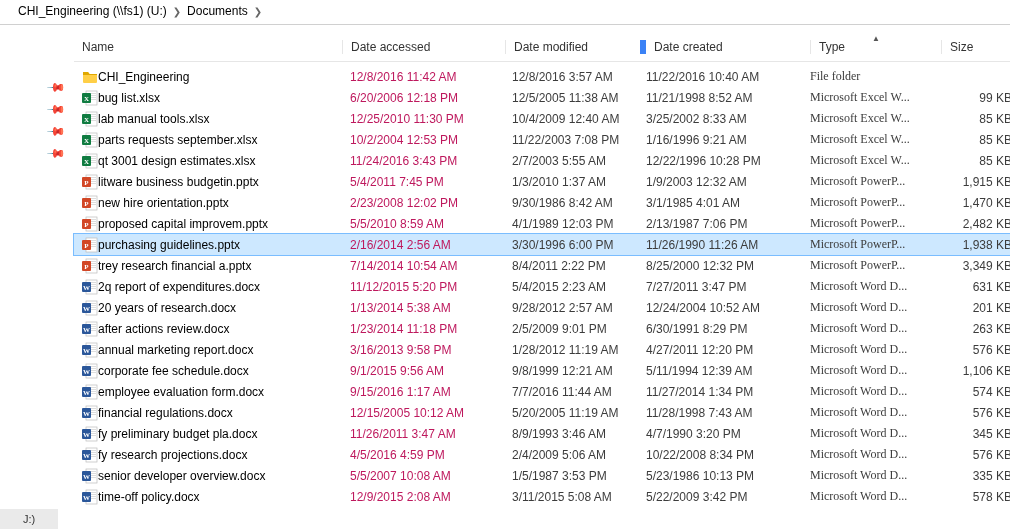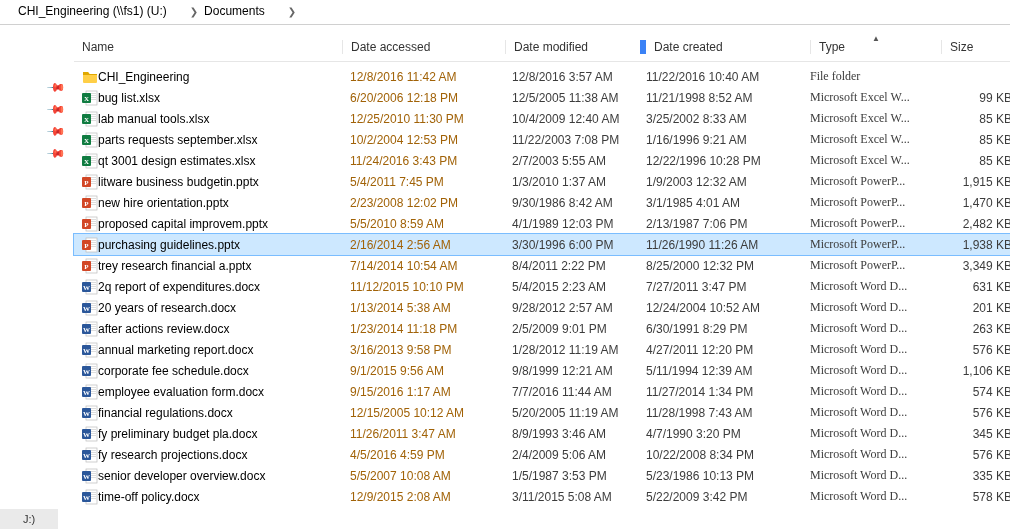--- a/index.html
+++ b/index.html
@@ -17,21 +17,21 @@
     border-bottom: 1px solid #d0d0d0;
     padding: 4px 8px 6px 18px;
     display: flex;
     align-items: center;
     gap: 6px;
     font-size: 12px;
   }
   .breadcrumb .crumb {
     display: flex;
     align-items: center;
-    gap: 23px;
+    gap: 6px;
   }
   .breadcrumb .chevron {
     font-size: 10px;
     color: #666;
   }
   .main {
     display: flex;
     height: calc(100% - 26px);
   }
   .gutter {
@@ -93,21 +93,21 @@
     background: #cde8ff;
     outline: 1px solid #7abdff;
   }
   .cell {
     padding-left: 8px;
     white-space: nowrap;
     overflow: hidden;
     text-overflow: ellipsis;
   }
   .cell.name    { width: 260px; display:flex; align-items:center; }
-  .cell.accessed{ width: 154px; color:#a16207;}
+  .cell.accessed{ width: 154px; color:#be185d;}
   .cell.modified{ width: 126px; color:#3c3c3c;}
   .cell.created { width: 156px; color:#3c3c3c;}
   .cell.type    { width: 122px; color:#3c3c3c;font-family:Liberation Serif, serif;}
   .cell.size    { width: 72px;  color:#3c3c3c; text-align:right; padding-right:8px;}
   .icon {
     width: 16px;
     height: 16px;
     flex: 0 0 16px;
     display: inline-block;
   }
@@ -362,21 +362,21 @@
                 <rect x="4" y="1" width="11" height="14" fill="#fff" stroke="#bbb" stroke-width="0.7"></rect>
                 <rect x="5" y="3" width="9" height="1" fill="#ddd"></rect>
                 <rect x="5" y="5" width="9" height="1" fill="#ddd"></rect>
                 <rect x="5" y="7" width="9" height="1" fill="#ddd"></rect>
                 <rect x="5" y="9" width="9" height="1" fill="#ddd"></rect>
                 <rect x="0" y="3" width="9" height="10" rx="1" fill="#2b579a"></rect>
                 <text x="4.5" y="11" text-anchor="middle" font-size="7" font-weight="bold" fill="#fff" font-family="Segoe UI">W</text>
               </svg></span>
             <span>2q report of expenditures.docx</span>
           </div>
-          <div class="cell accessed">11/12/2015 10:10 PM</div>
+          <div class="cell accessed">11/12/2015 5:20 PM</div>
           <div class="cell modified">5/4/2015 2:23 AM</div>
           <div class="cell created">7/27/2011 3:47 PM</div>
           <div class="cell type">Microsoft Word D...</div>
           <div class="cell size">631 KB</div>
         </div>
         <div class="row">
           <div class="cell name">
             <span class="icon"><svg viewBox="0 0 16 16">
                 <rect x="4" y="1" width="11" height="14" fill="#fff" stroke="#bbb" stroke-width="0.7"></rect>
                 <rect x="5" y="3" width="9" height="1" fill="#ddd"></rect>

